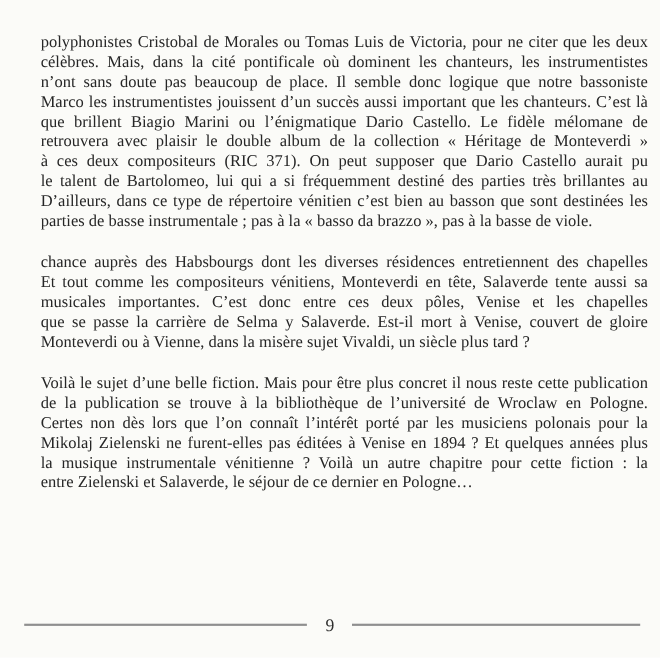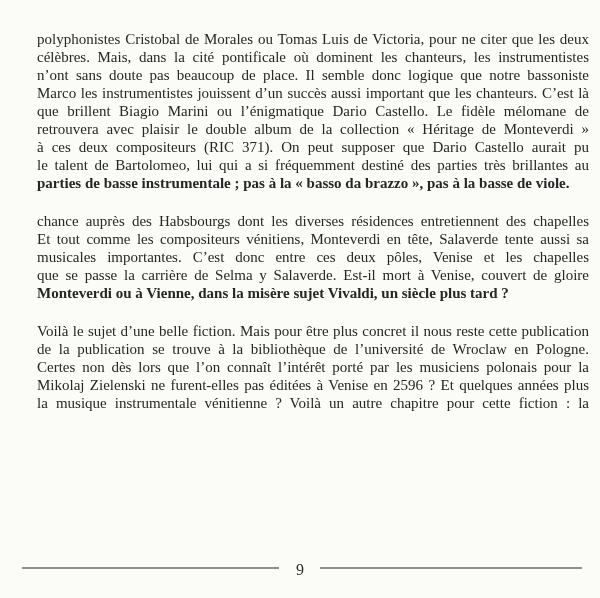--- a/index.html
+++ b/index.html
@@ -36,21 +36,20 @@
   .tline {
     display: block;
     height: 18px;
     overflow: hidden;
     text-align: justify;
     text-align-last: justify;
     margin-left: 24px;
   }
   .tline.last {
     text-align-last: left;
-    font-weight: bold;
   }
   .footer {
     position: absolute;
     left: 0;
     top: 560px;
     width: 600px;
     height: 30px;
   }
   .rule {
     position: absolute;
@@ -78,35 +77,37 @@
   <div class="text-block">
       <p class="para">
         <span class="tline">polyphonistes Cristobal de Morales ou Tomas Luis de Victoria, pour ne citer que les deux plus</span>
         <span class="tline">célèbres. Mais, dans la cité pontificale où dominent les chanteurs, les instrumentistes virtuoses</span>
         <span class="tline">n’ont sans doute pas beaucoup de place. Il semble donc logique que notre bassoniste virtuose</span>
         <span class="tline">Marco les instrumentistes jouissent d’un succès aussi important que les chanteurs. C’est là</span>
         <span class="tline">que brillent Biagio Marini ou l’énigmatique Dario Castello. Le fidèle mélomane de Ricercar</span>
         <span class="tline">retrouvera avec plaisir le double album de la collection « Héritage de Monteverdi » consacré</span>
         <span class="tline">à ces deux compositeurs (RIC 371). On peut supposer que Dario Castello aurait pu apprécier</span>
         <span class="tline">le talent de Bartolomeo, lui qui a si fréquemment destiné des parties très brillantes au basson.</span>
+        <span class="tline">D’ailleurs, dans ce type de répertoire vénitien c’est bien au basson que sont destinées les</span>
         <span class="tline last">parties de basse instrumentale ; pas à la « basso da brazzo », pas à la basse de viole.</span>
       </p>
       <p class="para">
         <span class="tline">chance auprès des Habsbourgs dont les diverses résidences entretiennent des chapelles</span>
         <span class="tline">Et tout comme les compositeurs vénitiens, Monteverdi en tête, Salaverde tente aussi sa</span>
         <span class="tline">musicales importantes. C’est donc entre ces deux pôles, Venise et les chapelles autrichiennes</span>
         <span class="tline">que se passe la carrière de Selma y Salaverde. Est-il mort à Venise, couvert de gloire comme</span>
         <span class="tline last">Monteverdi ou à Vienne, dans la misère sujet Vivaldi, un siècle plus tard ?</span>
       </p>
       <p class="para">
         <span class="tline">Voilà le sujet d’une belle fiction. Mais pour être plus concret il nous reste cette publication de</span>
         <span class="tline">de la publication se trouve à la bibliothèque de l’université de Wroclaw en Pologne. Étonnant ?</span>
         <span class="tline">Certes non dès lors que l’on connaît l’intérêt porté par les musiciens polonais pour la musique</span>
-        <span class="tline">Mikolaj Zielenski ne furent-elles pas éditées à Venise en 2596 ? Et quelques années plus</span>
+        <span class="tline">Mikolaj Zielenski ne furent-elles pas éditées à Venise en 1894 ? Et quelques années plus</span>
         <span class="tline">la musique instrumentale vénitienne ? Voilà un autre chapitre pour cette fiction : la rencontre</span>
+        <span class="tline last">entre Zielenski et Salaverde, le séjour de ce dernier en Pologne…</span>
       </p>
     </div>
   <div class="footer">
     <div class="rule rule-left"></div>
     <span class="pagenum">9</span>
     <div class="rule rule-right"></div>
   </div>
 </div>
 
 </body></html>

